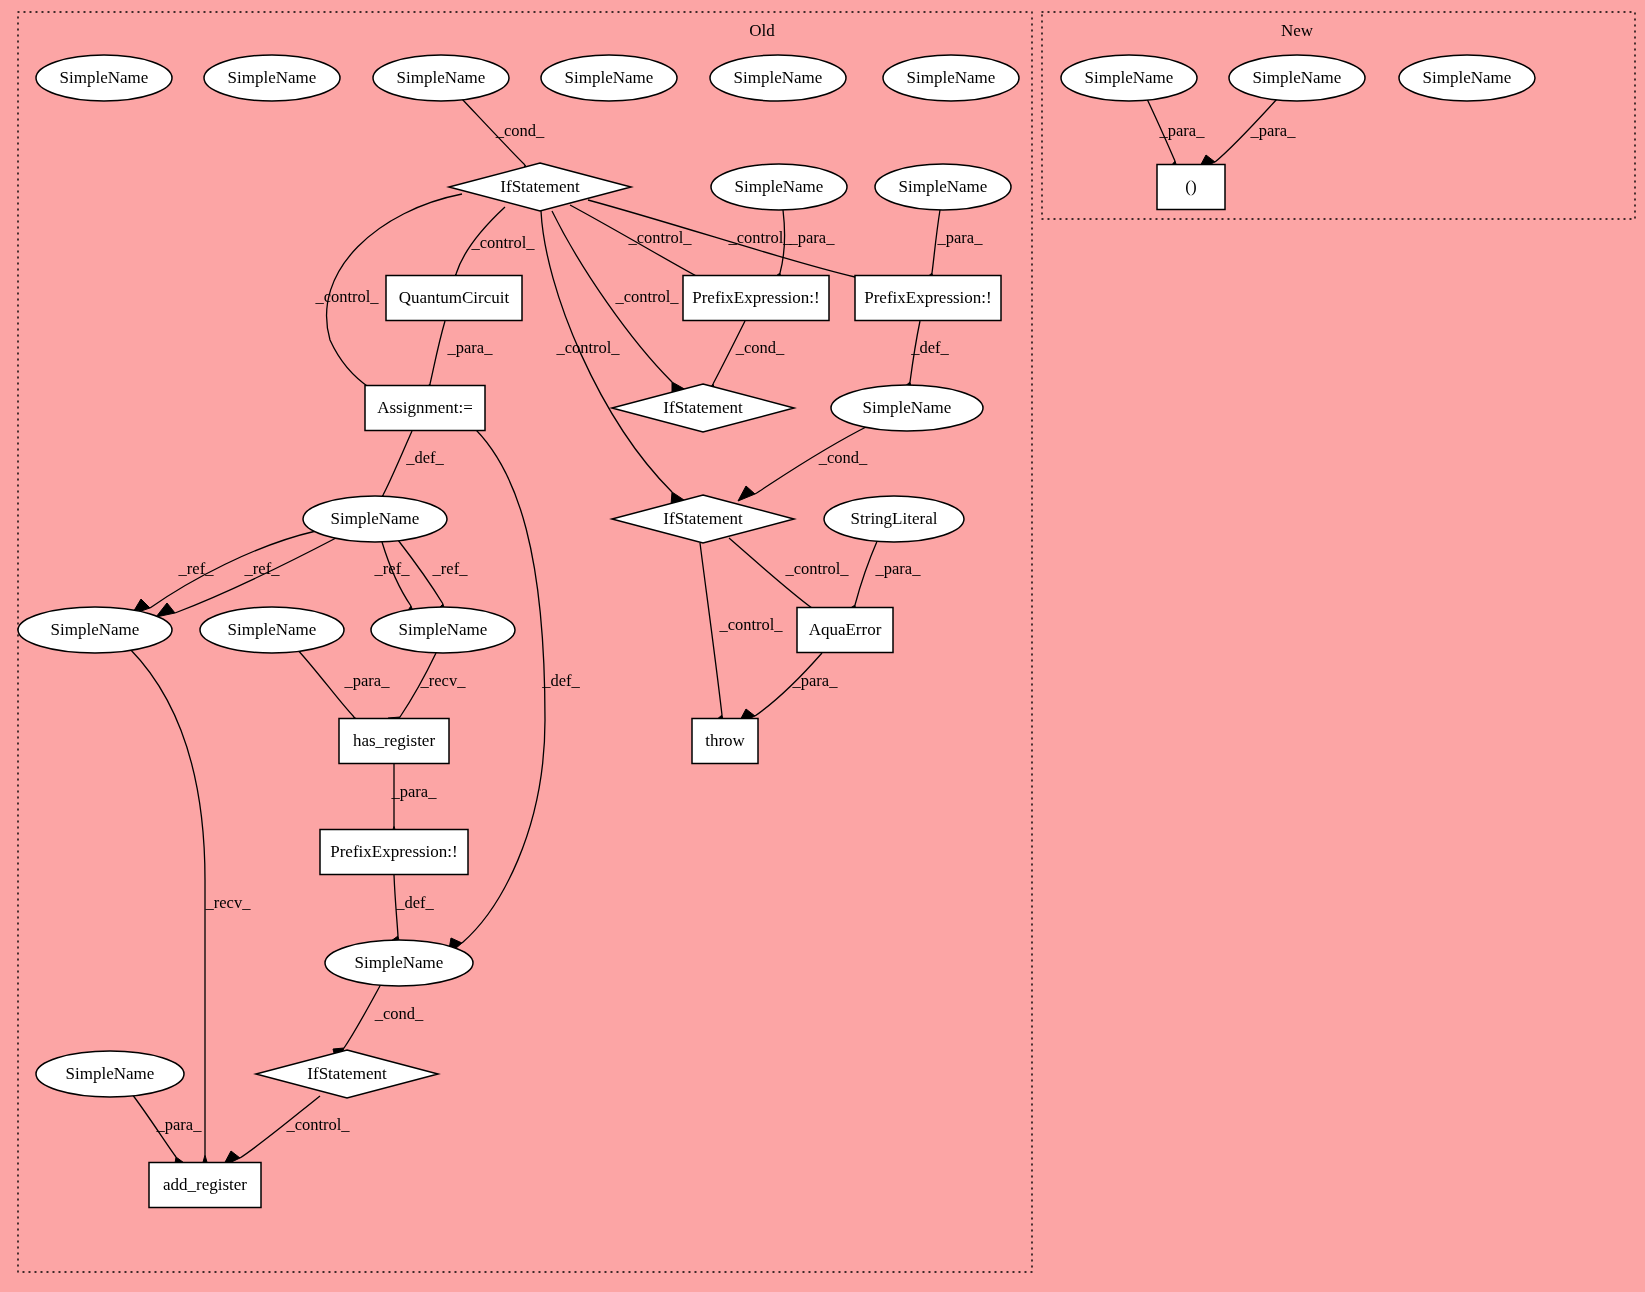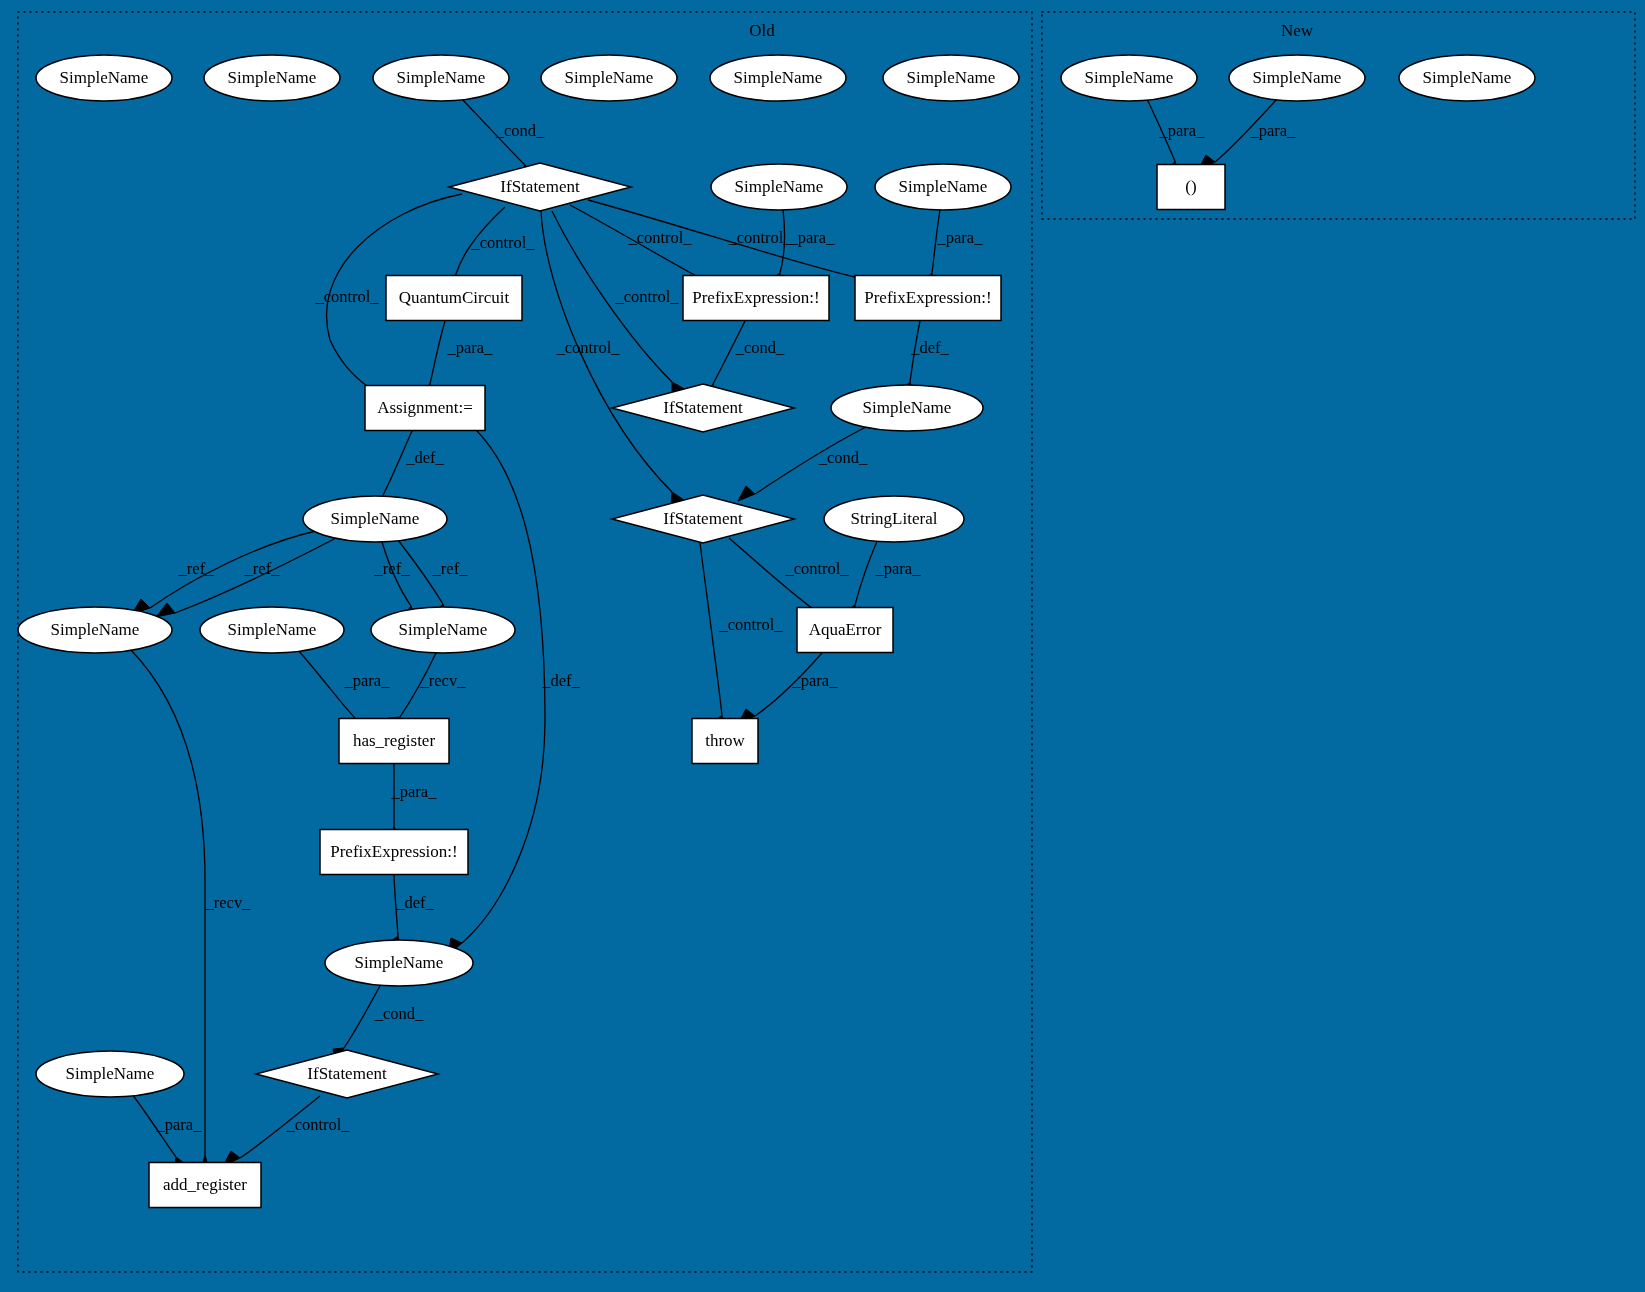--- a/index.html
+++ b/index.html
@@ -1,18 +1,18 @@
 <!DOCTYPE html>
 <html><head>
 <meta charset="utf-8">
 <title>Old / New Program Dependence Graph</title>
 <style>
   html,body{margin:0;padding:0;background:#ffffff;}
   body{font-family:"Liberation Serif","DejaVu Serif",serif;}
-  #canvas{position:relative;width:1645px;height:1292px;background:#0369a1;overflow:hidden;}
+  #canvas{position:relative;width:1645px;height:1292px;background:#fca5a5;overflow:hidden;}
   svg#graph{position:absolute;left:0;top:0;width:1645px;height:1292px;}
   .cluster-rect{fill:none;stroke:#000;stroke-width:1.4;stroke-dasharray:1,5;stroke-linecap:round;}
   .cluster-label{font-family:"Liberation Serif","DejaVu Serif",serif;font-size:17px;fill:#000;text-anchor:middle;}
   .nd-shape{fill:#ffffff;stroke:#000000;stroke-width:1.5;}
   .nd-label{font-family:"Liberation Serif","DejaVu Serif",serif;font-size:17px;fill:#000;text-anchor:middle;dominant-baseline:middle;}
   .edge-path{fill:none;stroke:#000;stroke-width:1.3;}
   .edge-label{font-family:"Liberation Serif","DejaVu Serif",serif;font-size:16.5px;fill:#000;text-anchor:middle;}
   .arrow-head{fill:#000;stroke:#000;stroke-width:1;}
 </style>
 </head>

